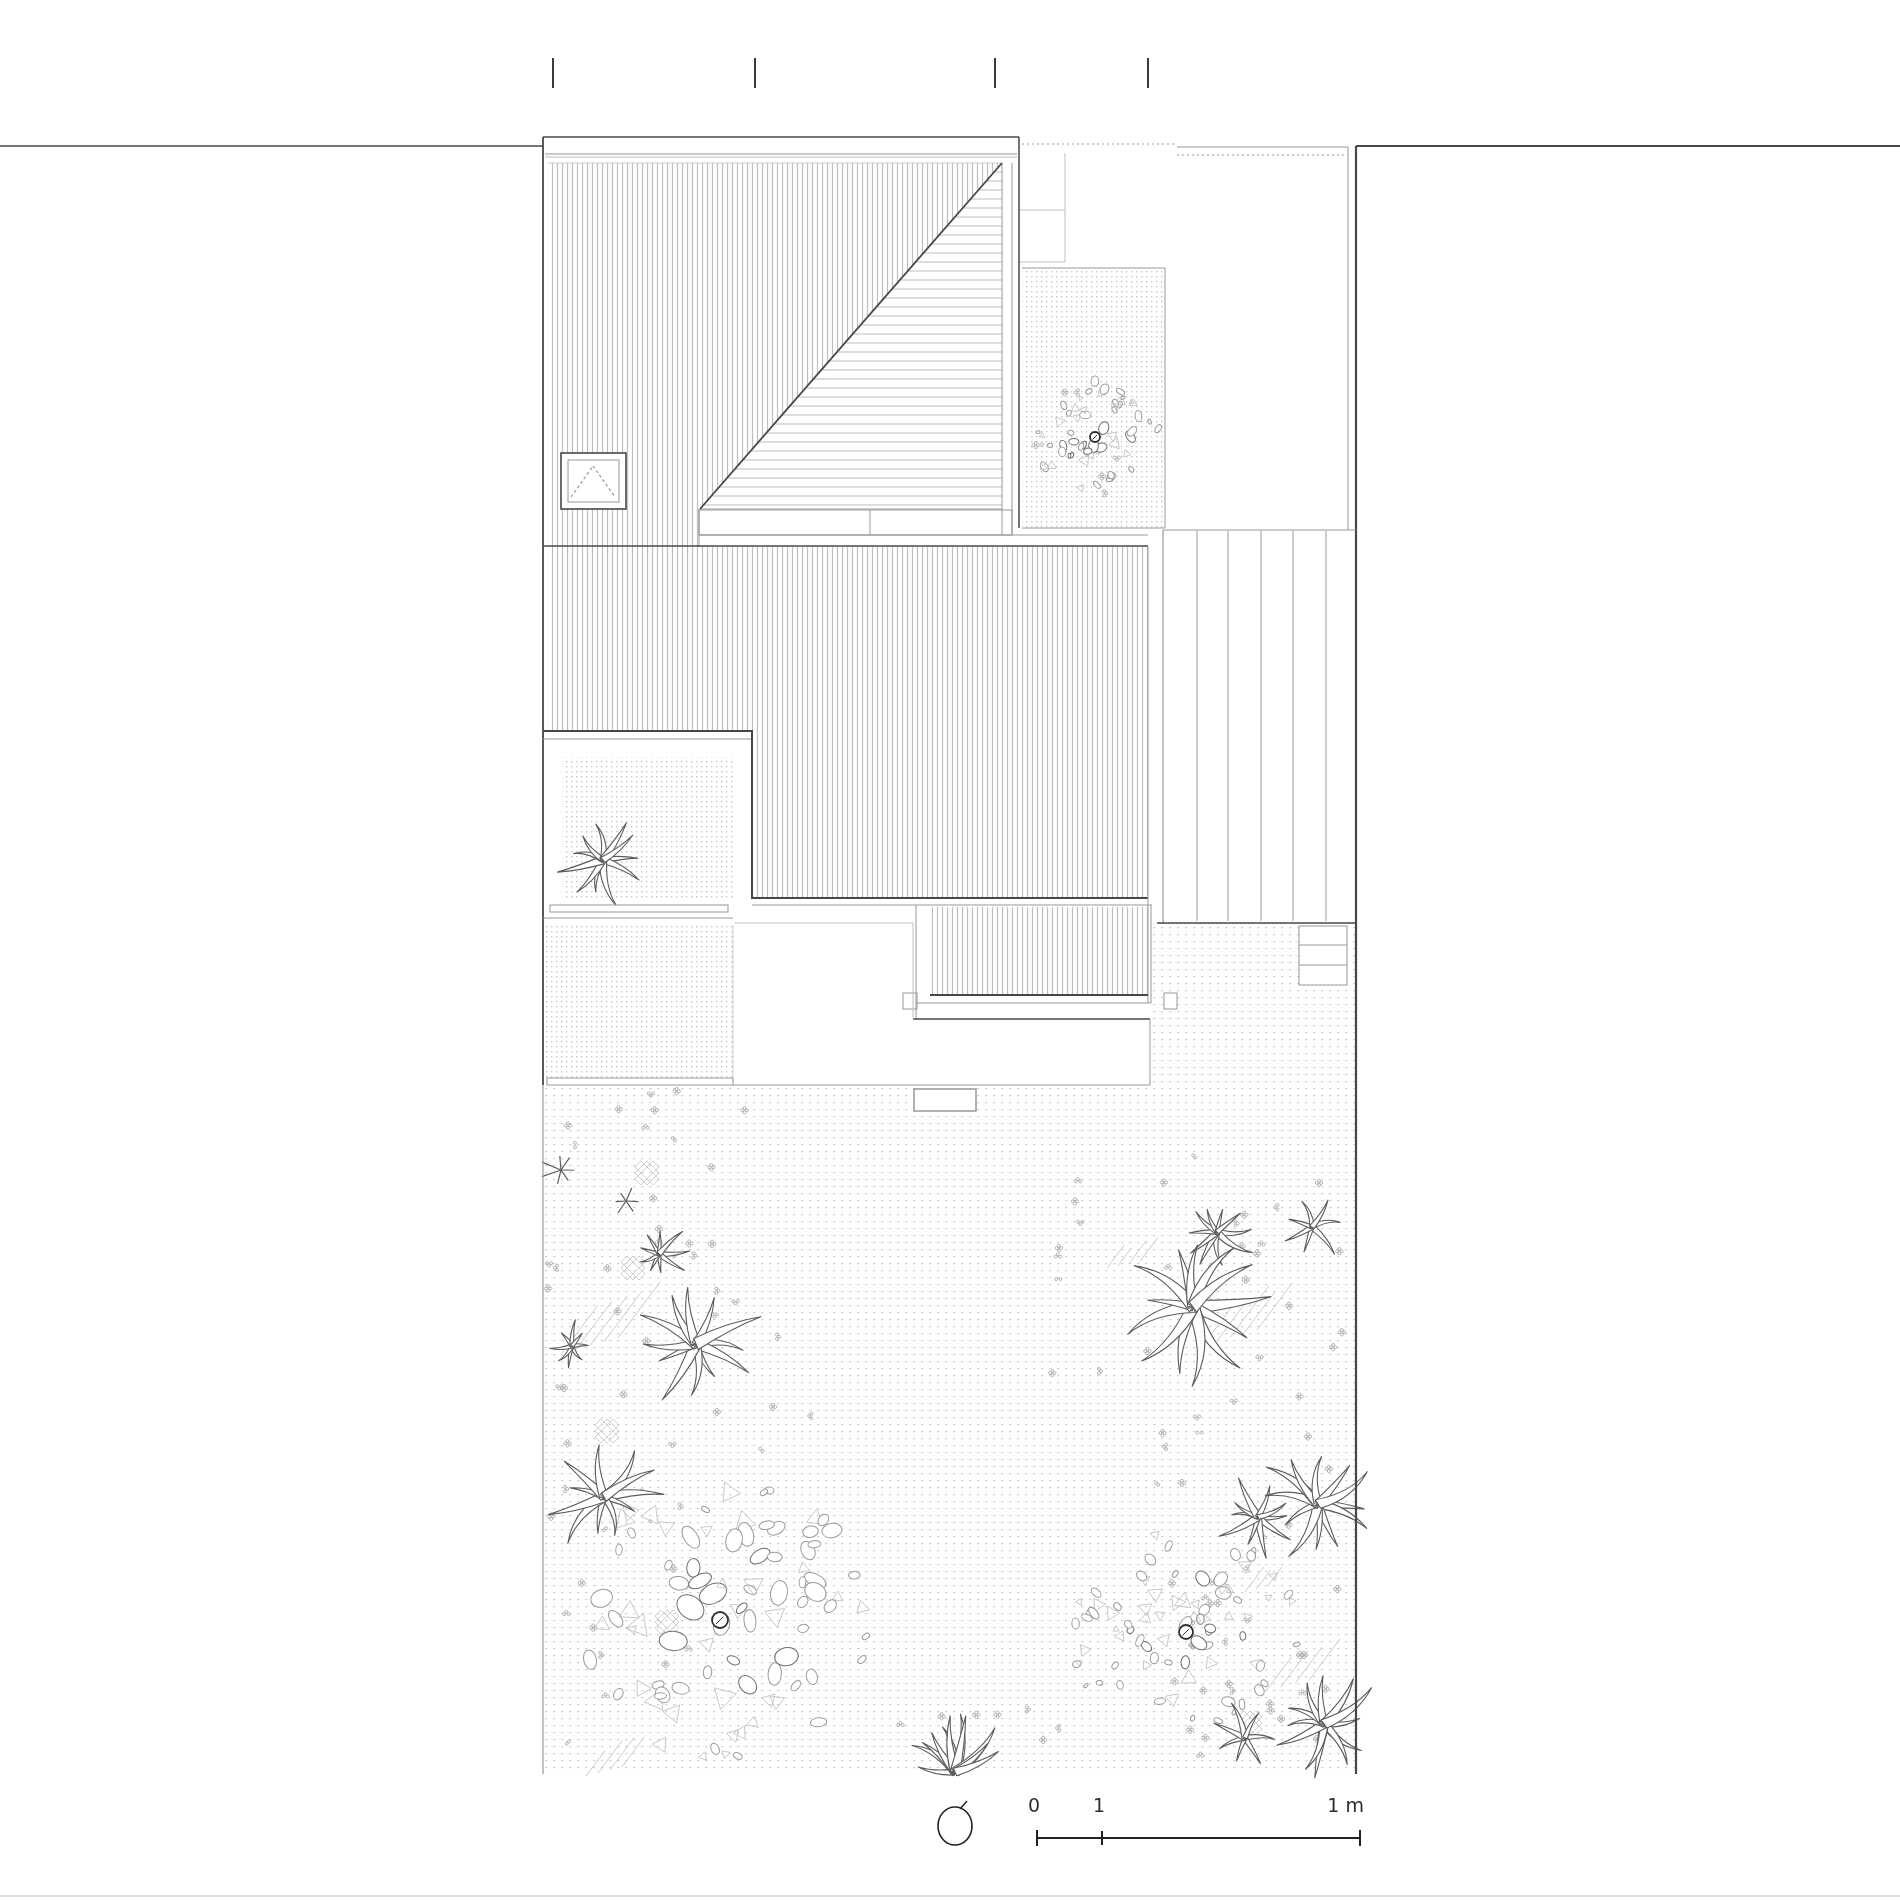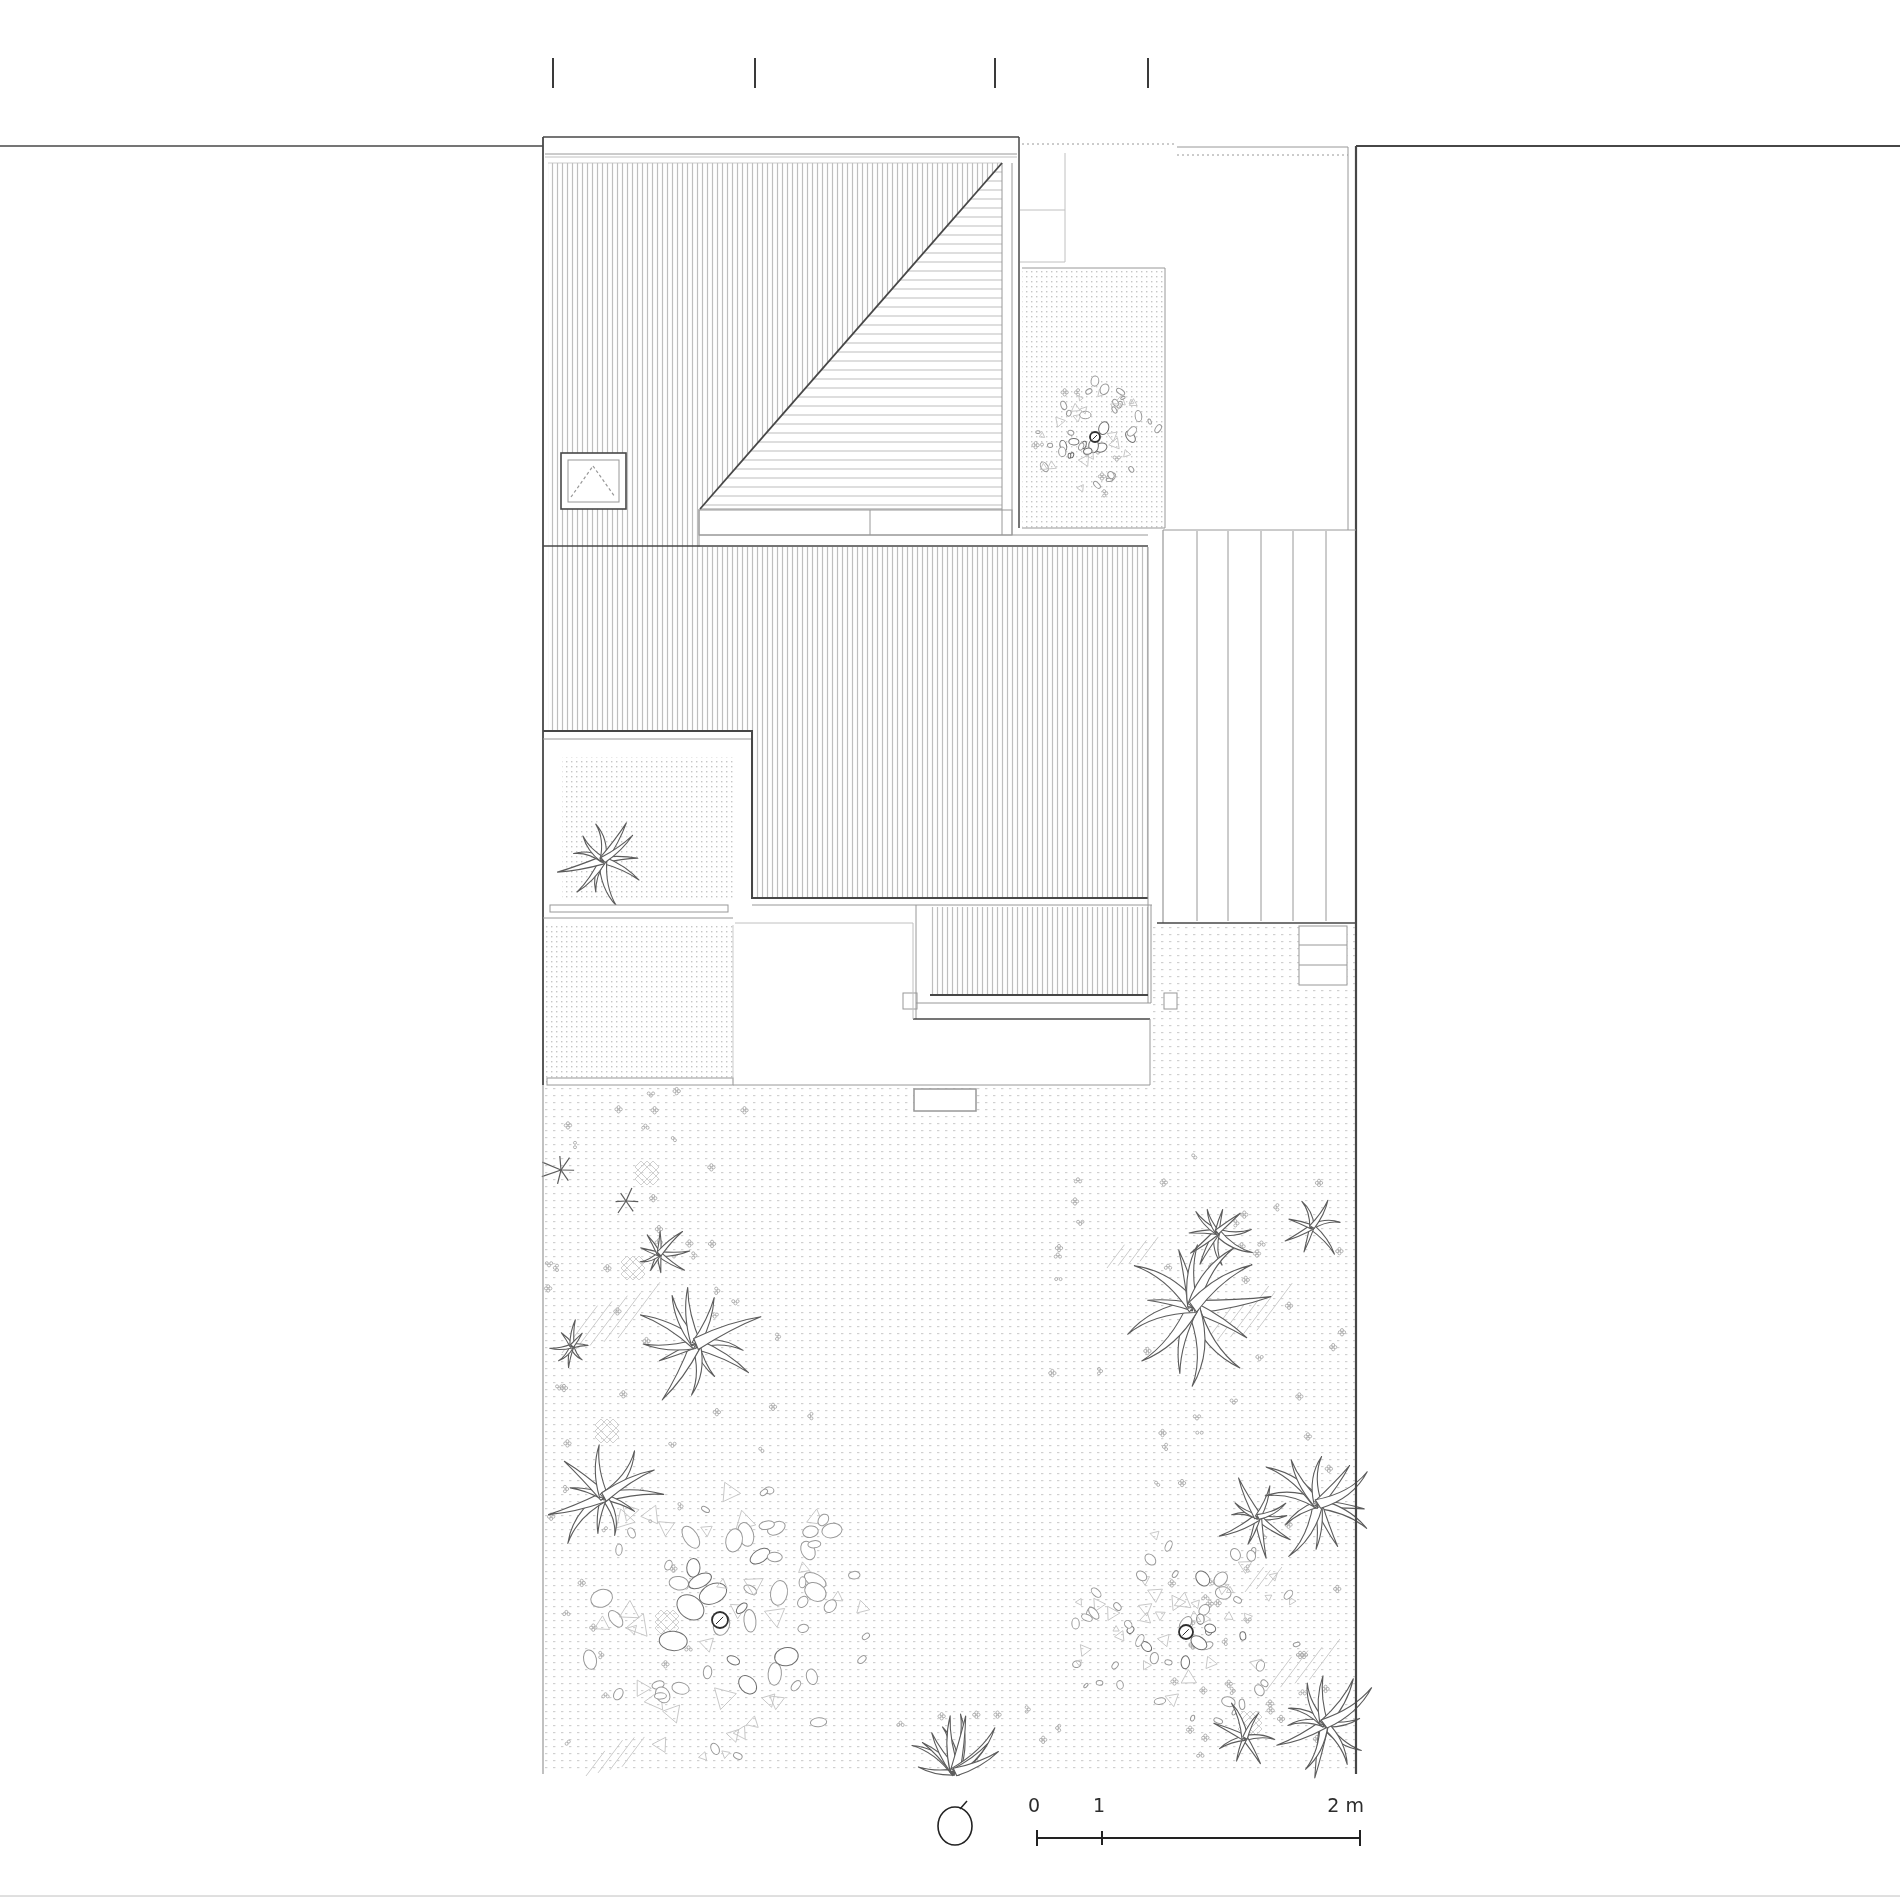--- a/index.html
+++ b/index.html
@@ -1418,14 +1418,14 @@
       </g>
       <g>
         <line x1="1037" y1="1838" x2="1360" y2="1838" stroke="#222" stroke-width="2"></line>
         <line x1="1037" y1="1830" x2="1037" y2="1846" stroke="#222" stroke-width="2"></line>
         <line x1="1102" y1="1831" x2="1102" y2="1845" stroke="#222" stroke-width="2"></line>
         <line x1="1360" y1="1830" x2="1360" y2="1846" stroke="#222" stroke-width="2"></line>
       </g>
     </svg>
   <span id="lbl0" class="lbl c">0</span>
   <span id="lbl1" class="lbl c">1</span>
-  <span id="lbl5" class="lbl r">2 m</span>
+  <span id="lbl5" class="lbl r">1 m</span>
 </div>
 
 </body></html>

